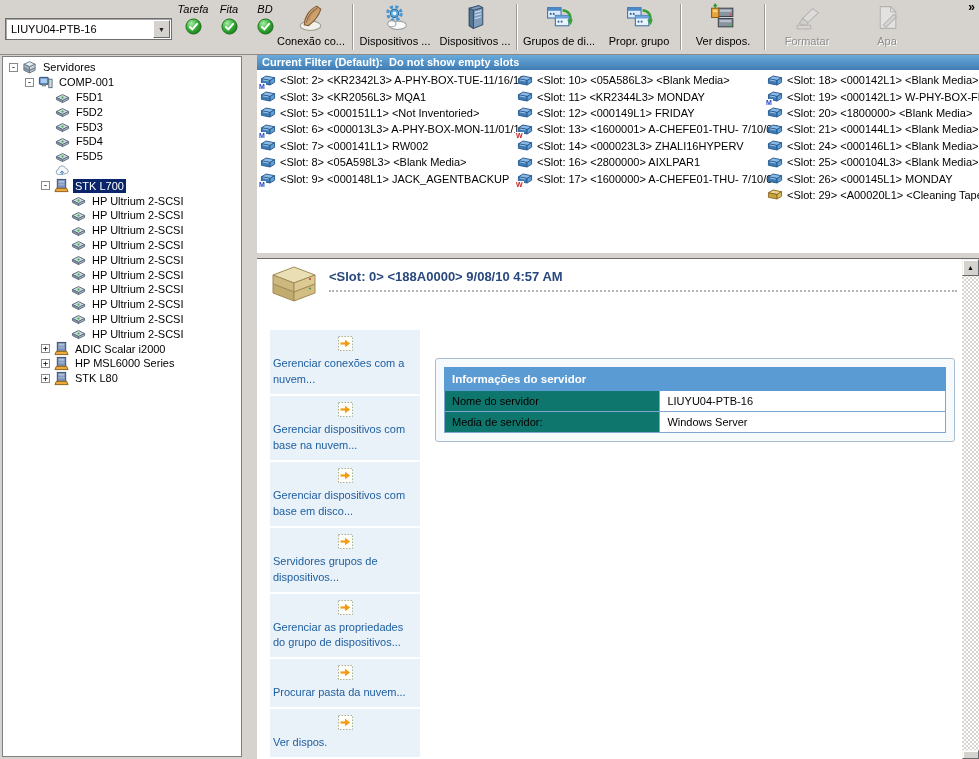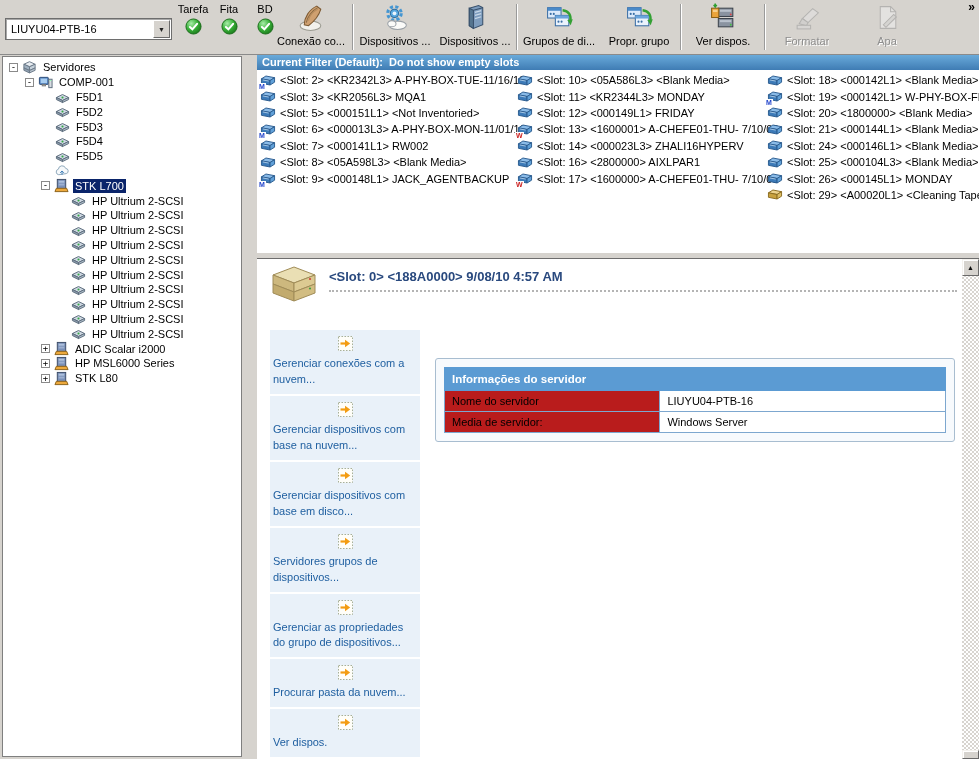--- a/index.html
+++ b/index.html
@@ -8,21 +8,21 @@
     position:relative; overflow:hidden; background:#d6d3ce;
     font-family:"Liberation Sans", sans-serif; font-size:11px; color:#000;
   }
   svg { display:block; }
 
   
   .toolbar { position:absolute; left:0; top:0; width:979px; height:55px; background:#d6d3ce; border-bottom:1px solid #8a8a8a; }
   .combo { position:absolute; left:5px; top:18px; width:167px; height:22px; background:#fff; border:1px solid #6e6e6e; box-shadow:inset 1px 1px 0 #a8a8a8; display:flex; align-items:center; }
   .combo-value { flex:1; padding:0 5px; white-space:nowrap; overflow:hidden; }
   .combo-btn { width:17px; height:18px; margin-right:1px; background:#d6d3ce; border:1px solid; border-color:#fff #6a6a6a #6a6a6a #fff; display:flex; align-items:center; justify-content:center; font-size:7px; color:#222; cursor:default; }
-  .indicators { position:absolute; left:177px; top:3px; display:flex; gap:4px; }
+  .indicators { position:absolute; left:177px; top:3px; display:flex; gap:4px;font-style:italic; }
   .indicator { display:flex; flex-direction:column; align-items:center; width:32px; }
   .indicator .lbl { margin-bottom:3px; }
   .indicator svg { width:17px; height:17px; }
   .tb-strip { position:absolute; left:271px; top:0; height:54px; display:flex; align-items:stretch; }
   .tb-sep { width:2px; margin:4px 1px; border-left:1px solid #9a9a9a; border-right:1px solid #ffffff; }
   .tb-btn { width:80px; display:flex; flex-direction:column; align-items:center; padding-top:3px; cursor:default; }
   .tb-btn svg { width:29px; height:29px; }
   .tb-lbl { margin-top:3px; white-space:nowrap; overflow:hidden; max-width:78px; }
   .tb-btn.disabled .tb-lbl { color:#8e8e8e; text-shadow:1px 1px 0 #fff; }
   .tb-btn.disabled svg { filter:grayscale(1); opacity:.55; }
@@ -63,21 +63,21 @@
   .detail-title { position:absolute; left:72px; top:10px; width:628px; font-weight:bold; font-size:13px; color:#29497e; padding-bottom:6px; border-bottom:2px dotted #b4b4b4; white-space:pre; }
   .menu { position:absolute; left:13px; top:71px; width:150px; display:flex; flex-direction:column; gap:2px; }
   .menu-item { background:#e9f1f9; display:flex; gap:5px; padding:6px 2px 6px 3px; cursor:pointer;flex-direction:column; }
   .menu-item svg { width:15px; height:15px; flex:none; align-self:center; }
   .mi-label { color:#1f5fa0; line-height:1.45; }
 
   .info-wrap { position:absolute; left:178px; top:99px; width:520px; background:#f7fafd; border:1px solid #a8bdd0; border-radius:3px; padding:8px; }
   .info-table { width:100%; border-collapse:collapse; background:#fff; }
   .info-table th { background:#5b9bd3; color:#fff; text-align:left; font-weight:bold; padding:5px 7px; font-size:11.5px; border:1px solid #5b9bd3; }
   .info-table td { border:1px solid #7da7cf; padding:4px 7px; }
-  .info-table td.lbl { width:43%; background:#b91c1c; }
+  .info-table td.lbl { width:43%; background:#0f766e; }
 
   
   .vscroll { position:absolute; right:0; top:0; width:17px; height:500px; background-color:#fff;
     background-image:linear-gradient(45deg,#d8d5d0 25%,transparent 25%,transparent 75%,#d8d5d0 75%),
                      linear-gradient(45deg,#d8d5d0 25%,transparent 25%,transparent 75%,#d8d5d0 75%);
     background-size:4px 4px; background-position:0 0,2px 2px; }
   .scroll-btn { width:17px; height:17px; background:#d6d3ce; border:1px solid; border-color:#f4f2ee #6a6a6a #6a6a6a #f4f2ee; box-shadow:inset 1px 1px 0 #fff; display:flex; align-items:center; justify-content:center; font-size:7px; color:#111; cursor:default; }
   .scroll-btn.bottom { position:absolute; bottom:0; left:0; height:9px; }
 </style>
 </head>

